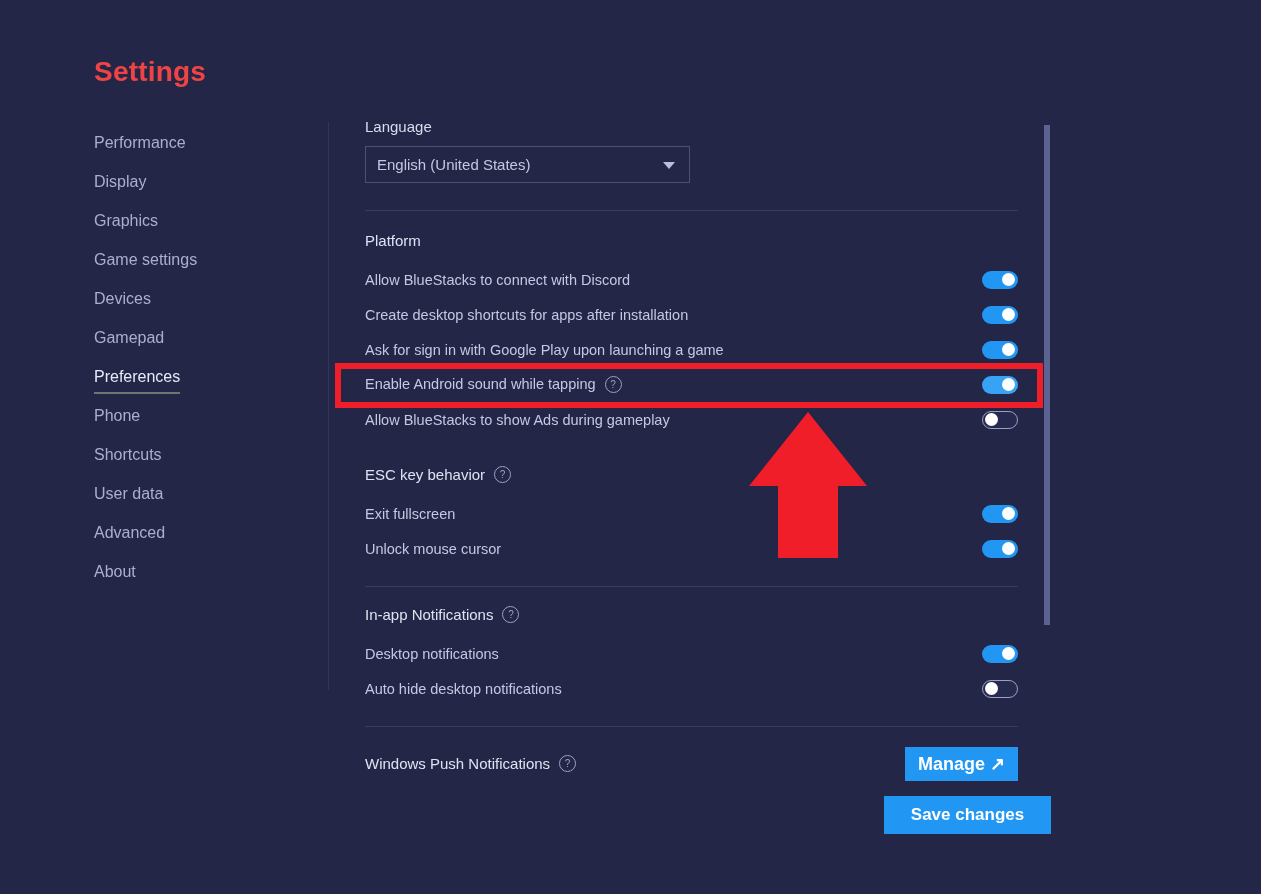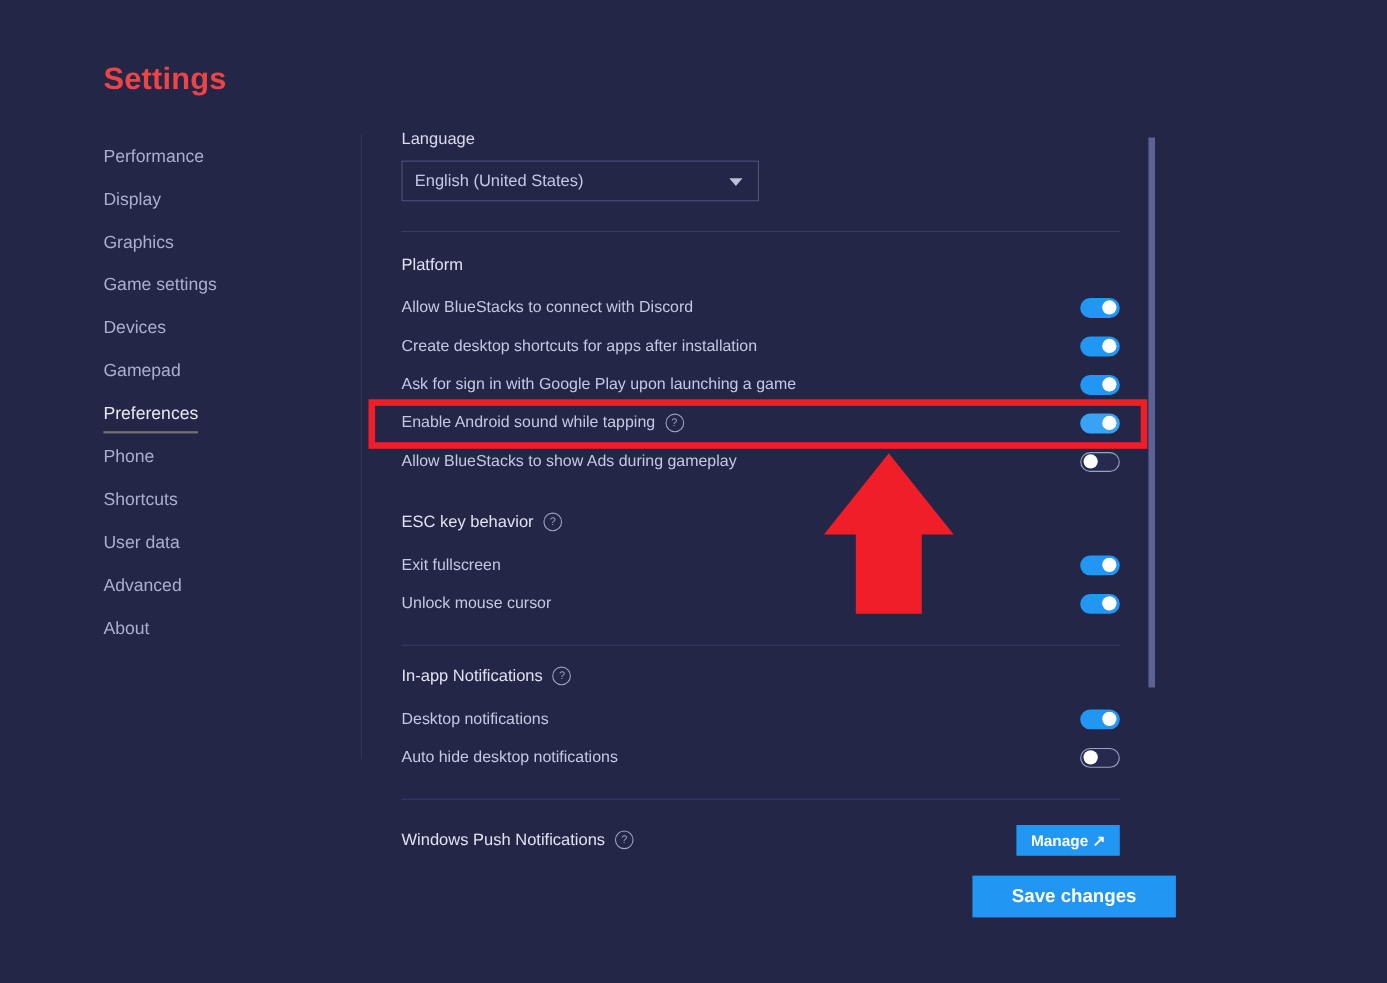--- a/index.html
+++ b/index.html
@@ -175,33 +175,33 @@
     top: 50%;
     margin-top: -6.5px;
   }
   .toggle.on .knob { right: 3px; }
   .toggle.off .knob { left: 2px; }
 
   
   .btn-manage {
     background: #2196f3;
     color: #ffffff;
-    font-size: 14px;
+    font-size: 18px;
     font-weight: bold;
     padding: 6px 13px;
     border: none;
     cursor: pointer;
     font-family: "Liberation Sans", sans-serif;
     white-space: nowrap;
   }
   .btn-save {
     position: absolute;
     left: 884px;
     top: 796px;
-    width: 185px;
+    width: 167px;
     height: 38px;
     background: #2196f3;
     color: #ffffff;
     font-size: 17px;
     font-weight: bold;
     border: none;
     cursor: pointer;
     font-family: "Liberation Sans", sans-serif;
   }
 

